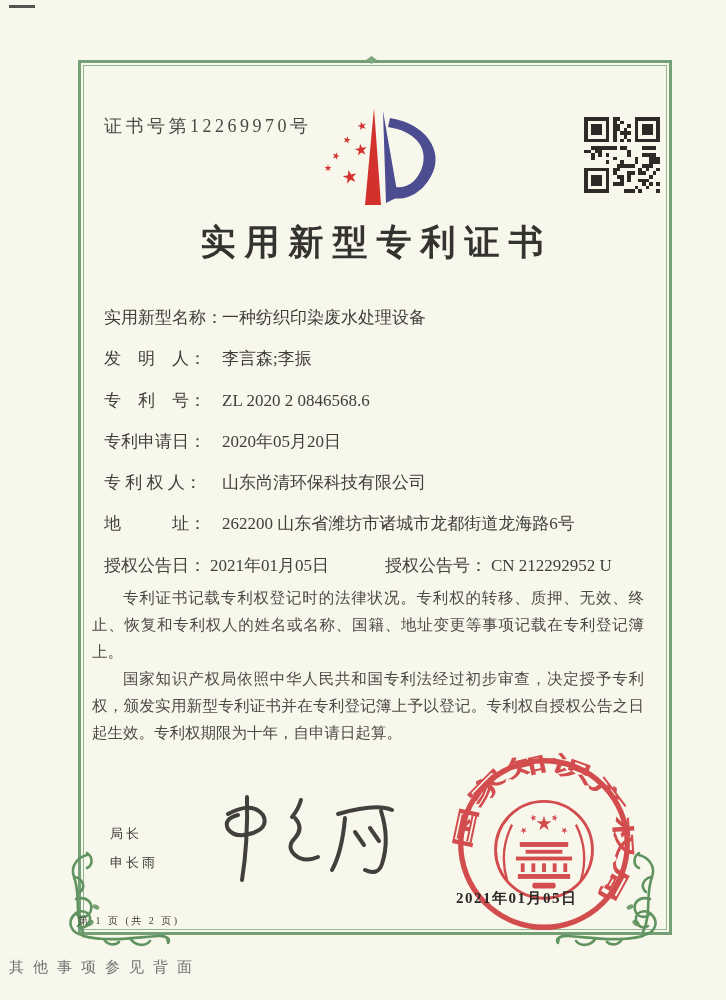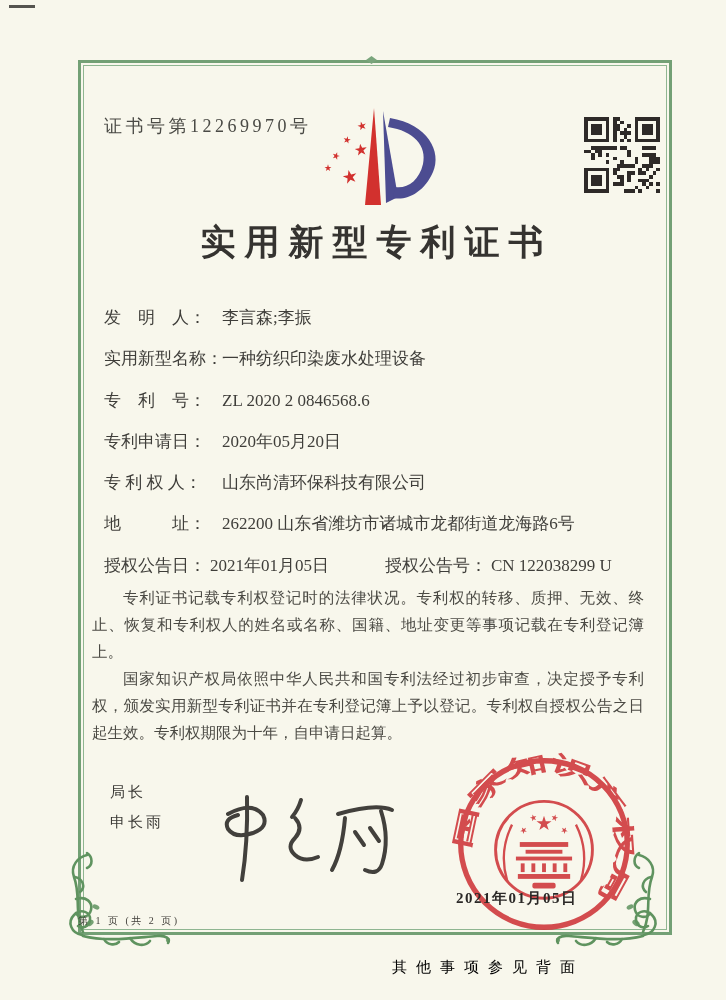--- a/index.html
+++ b/index.html
@@ -35,32 +35,32 @@
   .fields{left:104px;top:306px;width:545px;font-size:17px;white-space:nowrap;}
   .row{height:41.3px;position:relative;}
   .flabel{display:inline-block;width:114px;}
   .fvalue{margin-left:4px;}
   .grant-no-group{position:absolute;left:281px;top:0;}
   
   .paras{left:92px;top:584px;width:552px;font-size:15.5px;line-height:27px;
     text-align:justify;color:#4b4a44;}
   .paras p{margin:0;text-indent:2em;}
   
-  .signer{left:110px;top:783px;font-size:15px;letter-spacing:3px;color:#3b3a36;}
+  .signer{left:110px;top:825px;font-size:13px;letter-spacing:3px;color:#3b3a36;}
   .signer div{margin-bottom:11px;}
   .signature{left:198px;top:790px;width:208px;height:102px;}
   
   .seal{left:452px;top:752px;width:184px;height:184px;z-index:1;}
   .seal-date{left:456px;top:889px;font-size:15px;font-weight:600;letter-spacing:1.5px;
     color:#2b2927;z-index:2;}
   
   .page-info{left:78px;top:914px;width:548px;text-align:left;font-size:10px;
     letter-spacing:2.5px;color:#42403b;}
-  .footer-note{left:0;top:958px;width:584px;text-align:right;font-size:15px;
-    letter-spacing:9px;text-indent:9px;color:#000000;}
+  .footer-note{left:0;top:958px;width:584px;text-align:left;font-size:15px;
+    letter-spacing:9px;text-indent:9px;color:#737373;}
   
   .flourish{width:132px;height:112px;}
   .flourish-bl{left:60px;top:843px;}
   .flourish-br{left:534px;top:843px;transform:scaleX(-1);}
   svg{display:block;}
 </style>
 </head>
 <body>
 
 <div class="abs artifact-dash"></div>
@@ -323,40 +323,40 @@
     <rect x="12" y="20" width="1" height="1" fill="#2e2a28"></rect>
     <rect x="13" y="20" width="1" height="1" fill="#2e2a28"></rect>
     <rect x="15" y="20" width="1" height="1" fill="#2e2a28"></rect>
     <rect x="20" y="20" width="1" height="1" fill="#2e2a28"></rect>
   </svg>
 
 <div class="abs title">实用新型专利证书</div>
 
 <div class="abs fields">
   <div class="row">
+    <span class="flabel">实用新型名称：</span><span class="fvalue">一种纺织印染废水处理设备</span>
+  </div>
+  <div class="row">
     <span class="flabel">发　明　人：</span><span class="fvalue">李言森;李振</span>
   </div>
   <div class="row">
-    <span class="flabel">实用新型名称：</span><span class="fvalue">一种纺织印染废水处理设备</span>
-  </div>
-  <div class="row">
     <span class="flabel">专　利　号：</span><span class="fvalue">ZL 2020 2 0846568.6</span>
   </div>
   <div class="row">
     <span class="flabel">专利申请日：</span><span class="fvalue">2020年05月20日</span>
   </div>
   <div class="row">
     <span class="flabel">专 利 权 人：</span><span class="fvalue">山东尚清环保科技有限公司</span>
   </div>
   <div class="row">
     <span class="flabel">地　　　址：</span><span class="fvalue">262200 山东省潍坊市诸城市龙都街道龙海路6号</span>
   </div>
   <div class="row">
     <span>授权公告日：</span><span class="fvalue">2021年01月05日</span>
-    <span class="grant-no-group"><span>授权公告号：</span><span class="fvalue">CN 122038299 U</span></span>
+    <span class="grant-no-group"><span>授权公告号：</span><span class="fvalue">CN 212292952 U</span></span>
   </div>
 </div>
 
 <div class="abs paras">
   <p>专利证书记载专利权登记时的法律状况。专利权的转移、质押、无效、终止、恢复和专利权人的姓名或名称、国籍、地址变更等事项记载在专利登记簿上。</p>
   <p>国家知识产权局依照中华人民共和国专利法经过初步审查，决定授予专利权，颁发实用新型专利证书并在专利登记簿上予以登记。专利权自授权公告之日起生效。专利权期限为十年，自申请日起算。</p>
 </div>
 
 <div class="abs signer">
   <div>局长</div>

